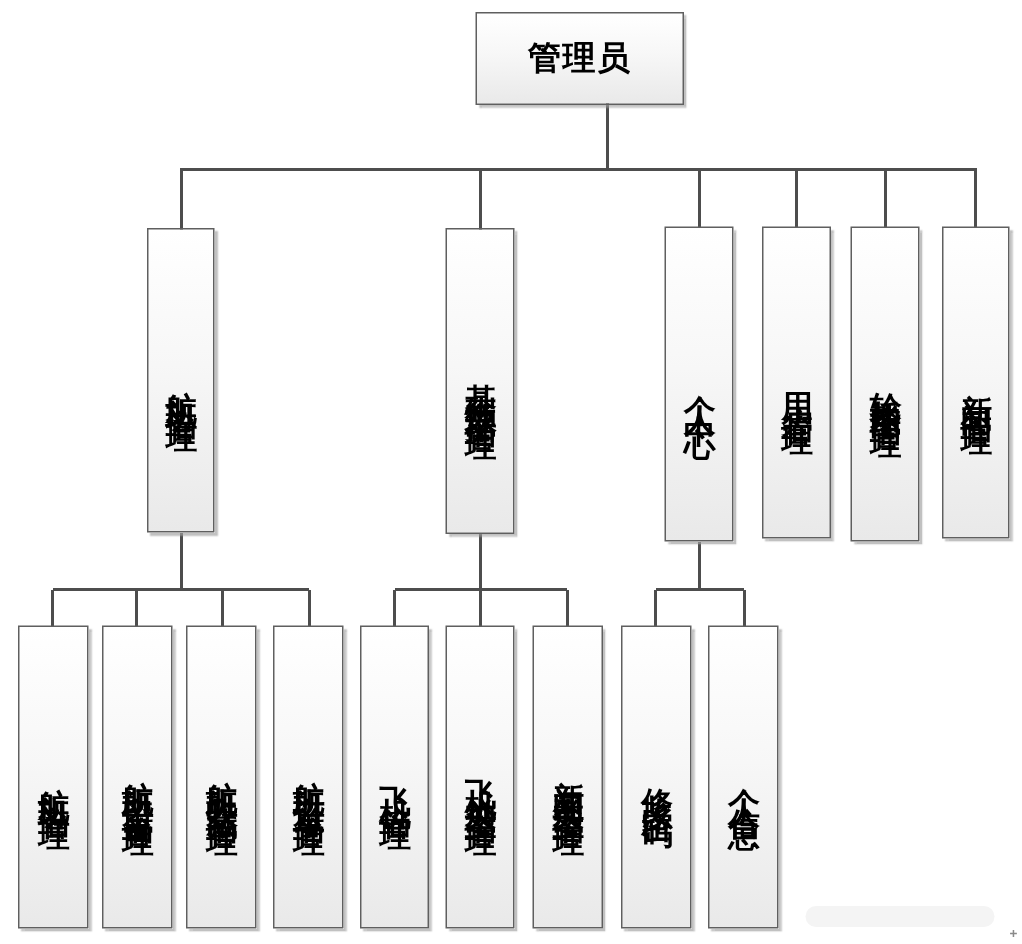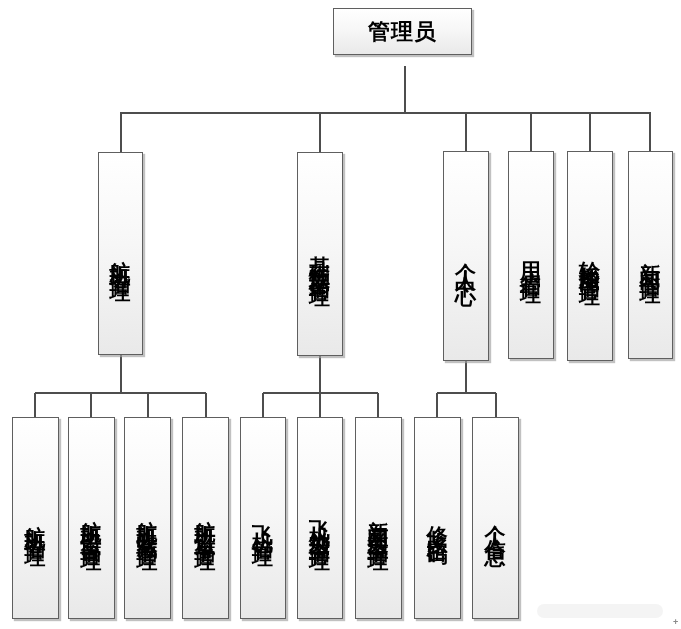--- a/index.html
+++ b/index.html
@@ -65,21 +65,21 @@
       <line x1="320" y1="393" x2="320" y2="417"></line>
       <line x1="378" y1="393" x2="378" y2="417"></line>
 
       <line x1="466" y1="361" x2="466" y2="393"></line>
       <line x1="437" y1="393" x2="496" y2="393"></line>
       <line x1="437" y1="393" x2="437" y2="417"></line>
       <line x1="496" y1="393" x2="496" y2="417"></line>
     </g>
   </svg>
 
-  <div class="node" style="left:333px;top:8px;width:139px;height:47px;">
+  <div class="node" style="left:317px;top:8px;width:139px;height:62px;">
     <span class="hlabel">管理员</span>
   </div>
 
   <div class="node" style="left:98px;top:152px;width:45px;height:203px;">
     <span class="vlabel">航班管理</span>
   </div>
   <div class="node" style="left:297px;top:152px;width:46px;height:204px;">
     <span class="vlabel long">基础数据管理</span>
   </div>
   <div class="node" style="left:443px;top:151px;width:46px;height:210px;">

